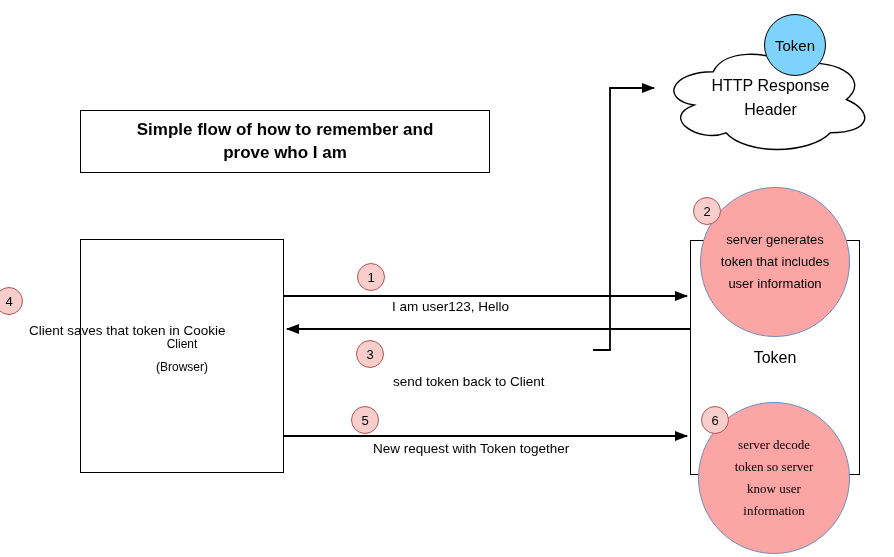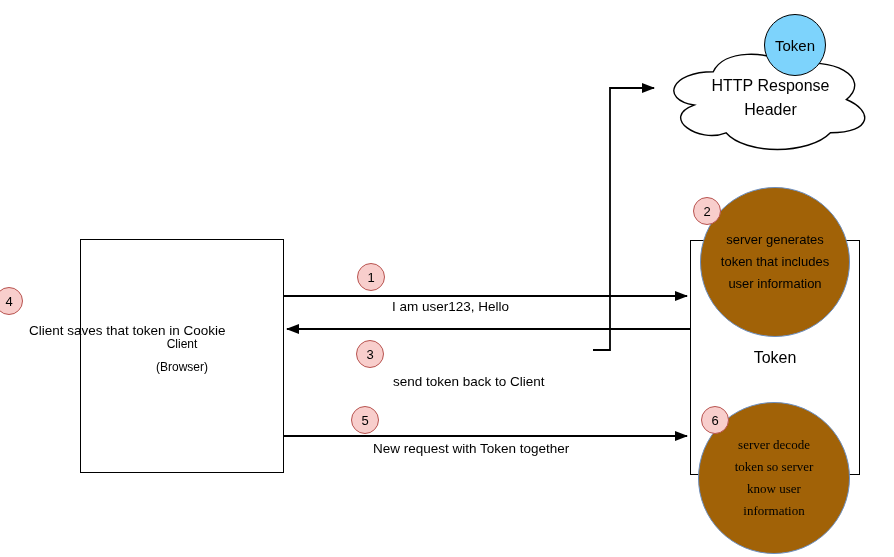--- a/index.html
+++ b/index.html
@@ -18,21 +18,21 @@
   .title-text{font-weight:bold;font-size:17px;line-height:1.35;max-width:330px;}
 
   .client-box{left:80px;top:239px;width:204px;height:234px;flex-direction:column;}
   .client-box .shape-label{font-size:12px;line-height:23px;}
 
   .server-box{left:690px;top:240px;width:170px;height:235px;}
   .server-box .shape-label{font-size:16px;}
 
   .bubble{
     position:absolute;border-radius:50%;
-    background:#a16207;border:1.4px solid #6c8ebf;
+    background:#fca5a5;border:1.4px solid #6c8ebf;
     box-sizing:border-box;display:flex;align-items:center;justify-content:center;
     text-align:center;font-size:13px;line-height:22px;
   }
   .bubble-2{left:700px;top:187px;width:150px;height:150px;}
   .bubble-2 .bubble-text{width:124px;}
   .bubble-6{left:698px;top:402px;width:152px;height:152px;}
   .bubble-6 .bubble-text{width:100px;font-family:Liberation Serif, serif;}
 
   .badge{
     position:absolute;width:28px;height:28px;border-radius:50%;
@@ -92,20 +92,23 @@
 
     <line x1="284" y1="296" x2="687" y2="296" stroke="#000" stroke-width="1.8" marker-end="url(#arrowhead)"></line>
 
     <line x1="690" y1="329" x2="287" y2="329" stroke="#000" stroke-width="1.8" marker-end="url(#arrowhead)"></line>
 
     <line x1="284" y1="436" x2="687" y2="436" stroke="#000" stroke-width="1.8" marker-end="url(#arrowhead)"></line>
 
     <path d="M 593 350 L 610 350 L 610 88 L 654 88" fill="none" stroke="#000" stroke-width="1.8" marker-end="url(#arrowhead)"></path>
   </svg>
 
+  <div class="box title-box">
+    <div class="title-text">Simple flow of how to remember and prove who I am</div>
+  </div>
 
   <div class="box client-box">
     <div class="shape-label">Client</div>
     <div class="shape-label">(Browser)</div>
   </div>
 
   <div class="box server-box">
     <div class="shape-label">Token</div>
   </div>
 

